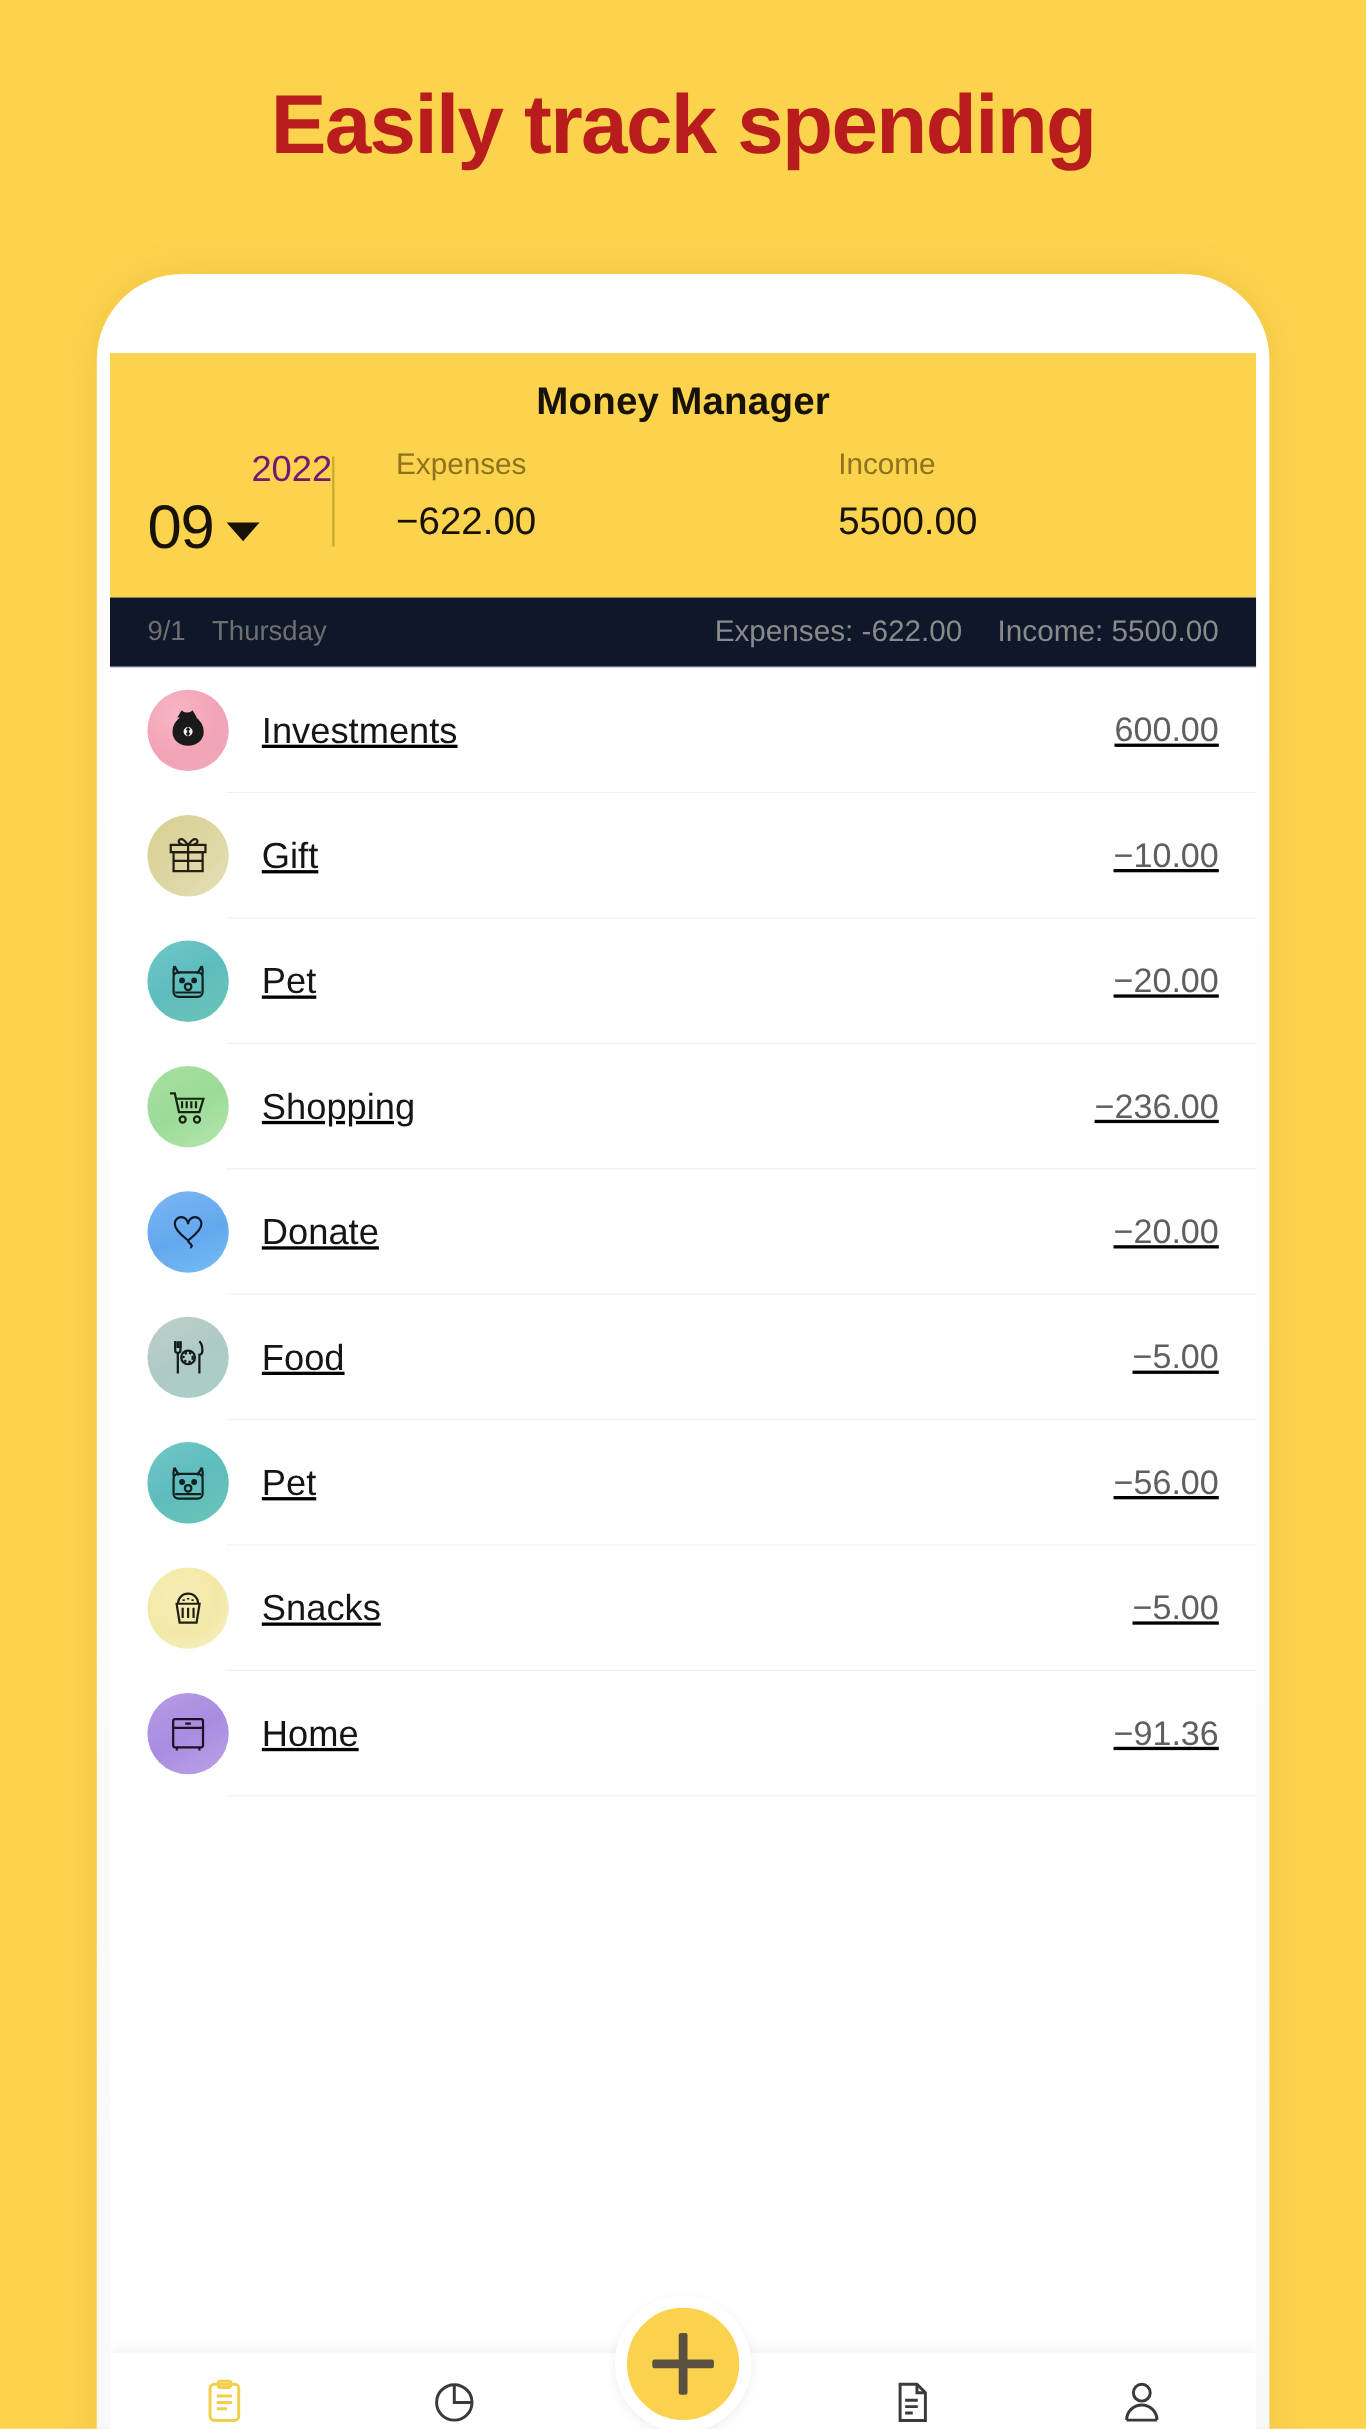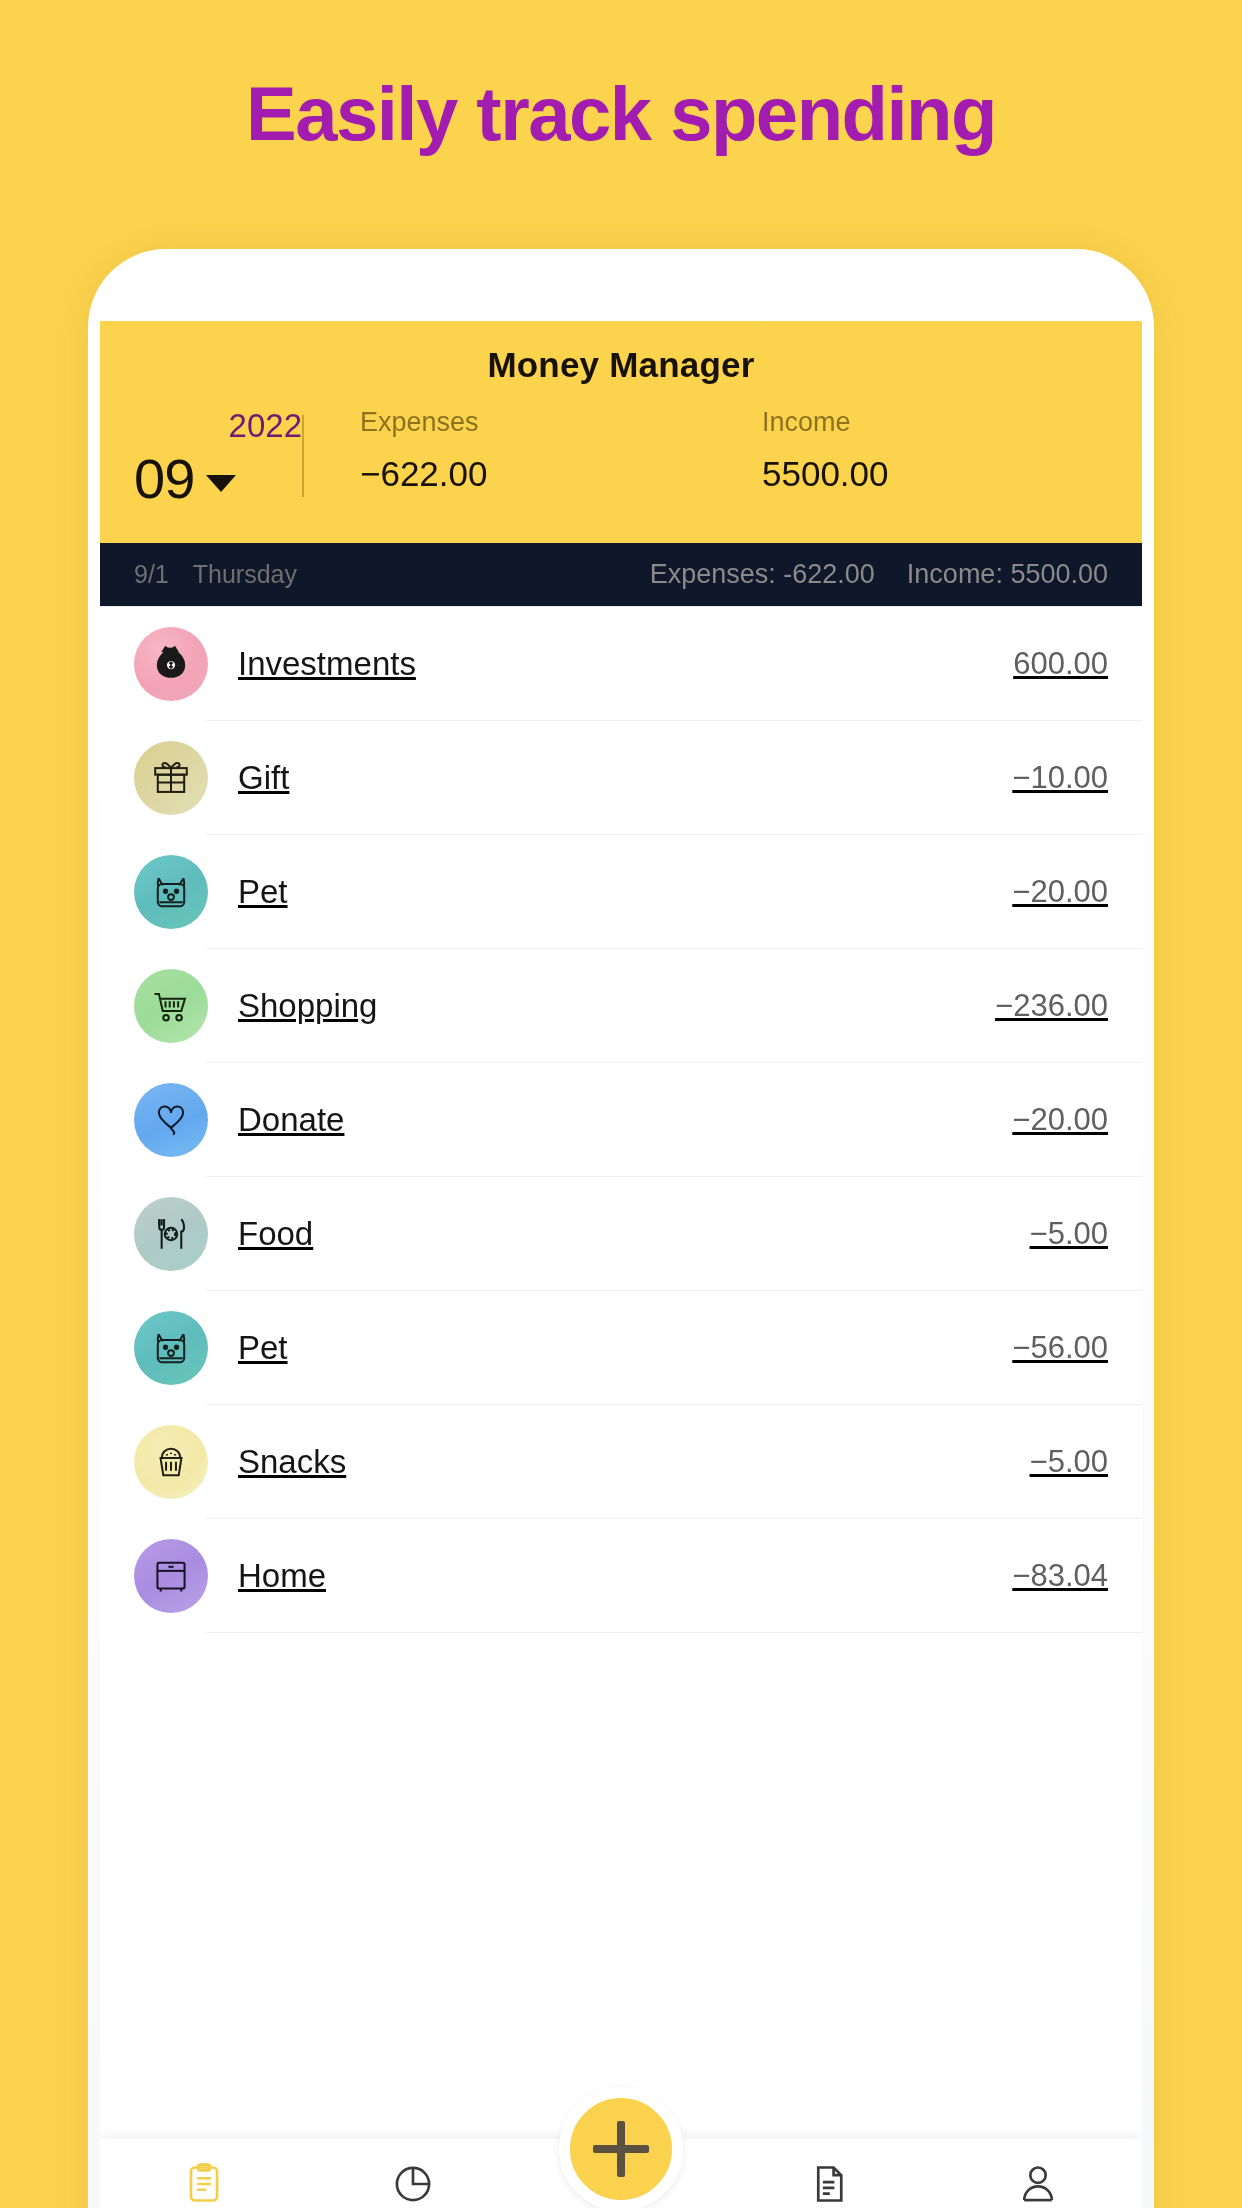--- a/index.html
+++ b/index.html
@@ -11,21 +11,21 @@
     position:relative;
   }
 
   
   .headline{
     position:absolute;
     top:72px; left:0; width:1242px;
     text-align:center;
     font-size:76px;
     font-weight:bold;
-    color:#a21caf;
+    color:#b91c1c;
     letter-spacing:-1.5px;
     line-height:1.1;
   }
 
   
   .phone{
     position:absolute;
     left:88px; top:249px;
     width:1066px; height:2040px;
     background:linear-gradient(180deg,#ffffff 0%,#fdfdfd 40%,#f7f8fa 100%);
@@ -369,21 +369,21 @@
       <div class="row">
         <div class="icon-circle" style="background:linear-gradient(150deg,#b79ce6 0%,#a98ce0 50%,#bba3e8 100%);">
           <svg viewBox="0 0 24 24" fill="none" stroke="#1b1226" stroke-width="1.1">
             <rect x="4.6" y="4.8" width="14.8" height="14" rx="1"></rect>
             <path d="M4.6 9.2h14.8"></path>
             <path d="M10.6 7h2.8"></path>
             <path d="M6.4 18.8v1.6M17.6 18.8v1.6"></path>
           </svg>
         </div>
         <div class="row-label">Home</div>
-        <div class="row-amount">−83.04</div>
+        <div class="row-amount">−91.36</div>
       </div>
 
 
     </div>
 
     <div class="bottom-nav">
 
       <div class="nav-item active">
         <svg viewBox="0 0 24 24" fill="none" stroke="#F2CE4B" stroke-width="1.4">
           <rect x="5.2" y="3.4" width="13.6" height="17.2" rx="2"></rect>

